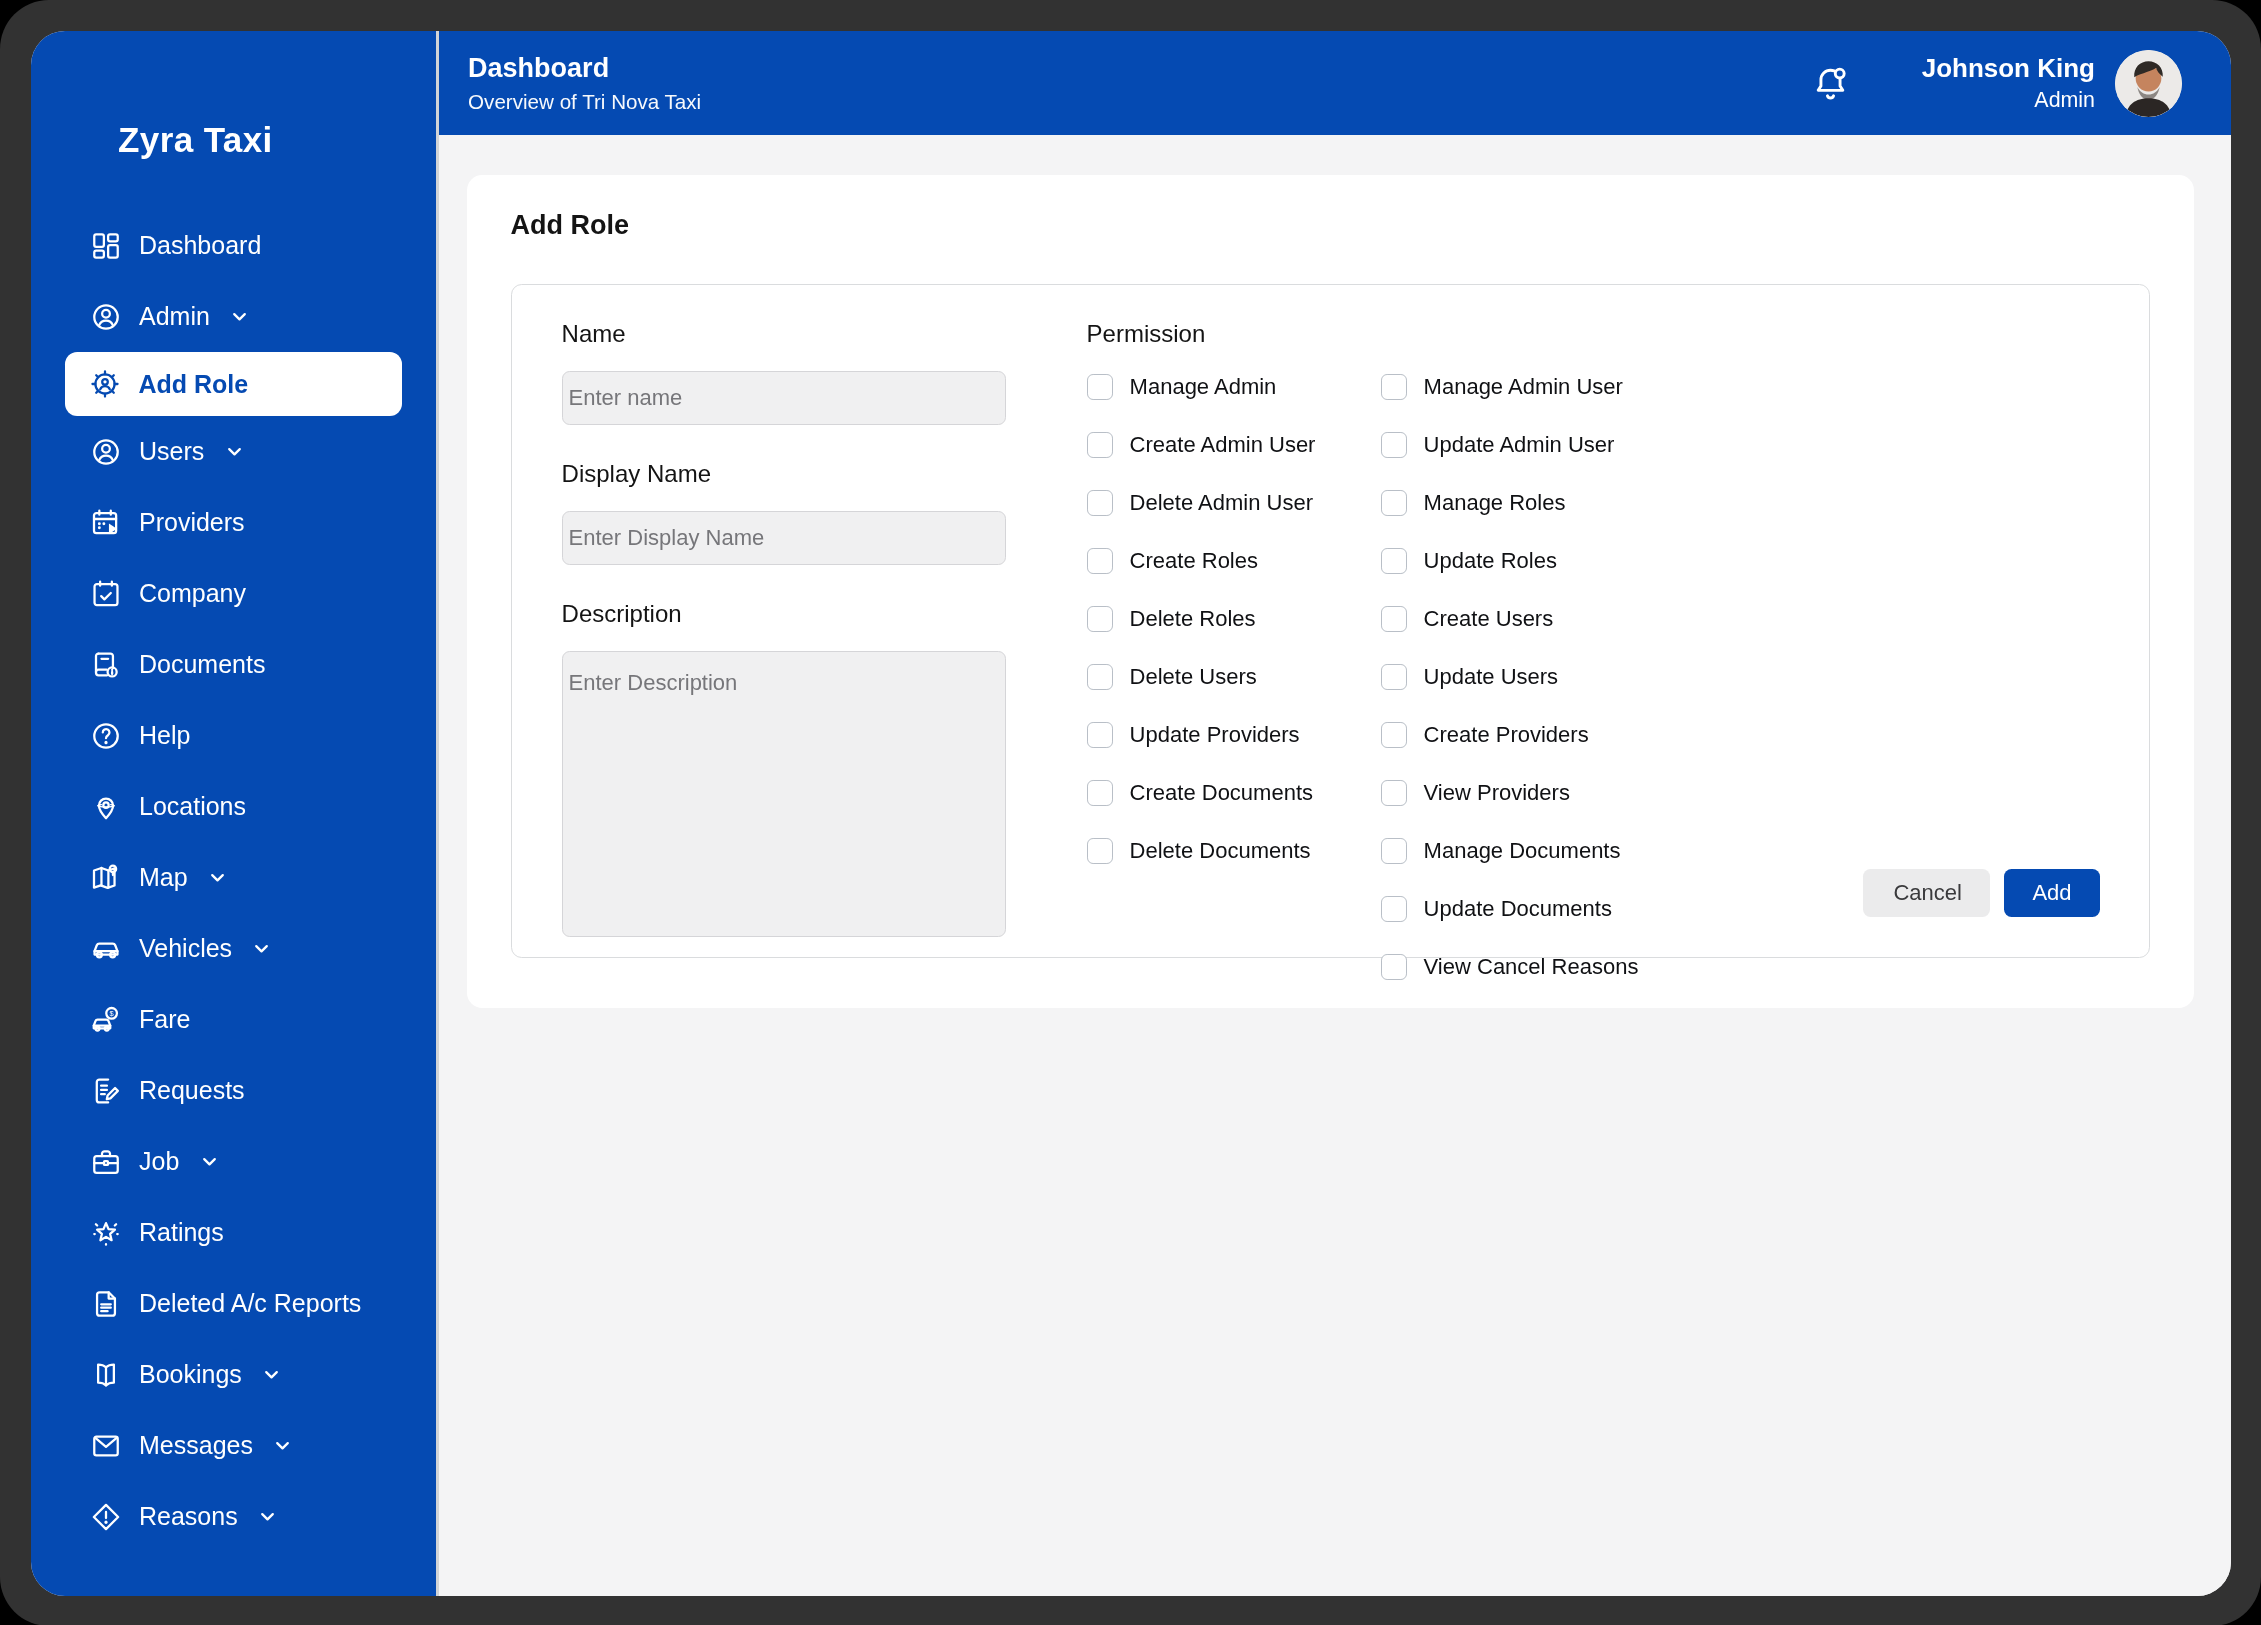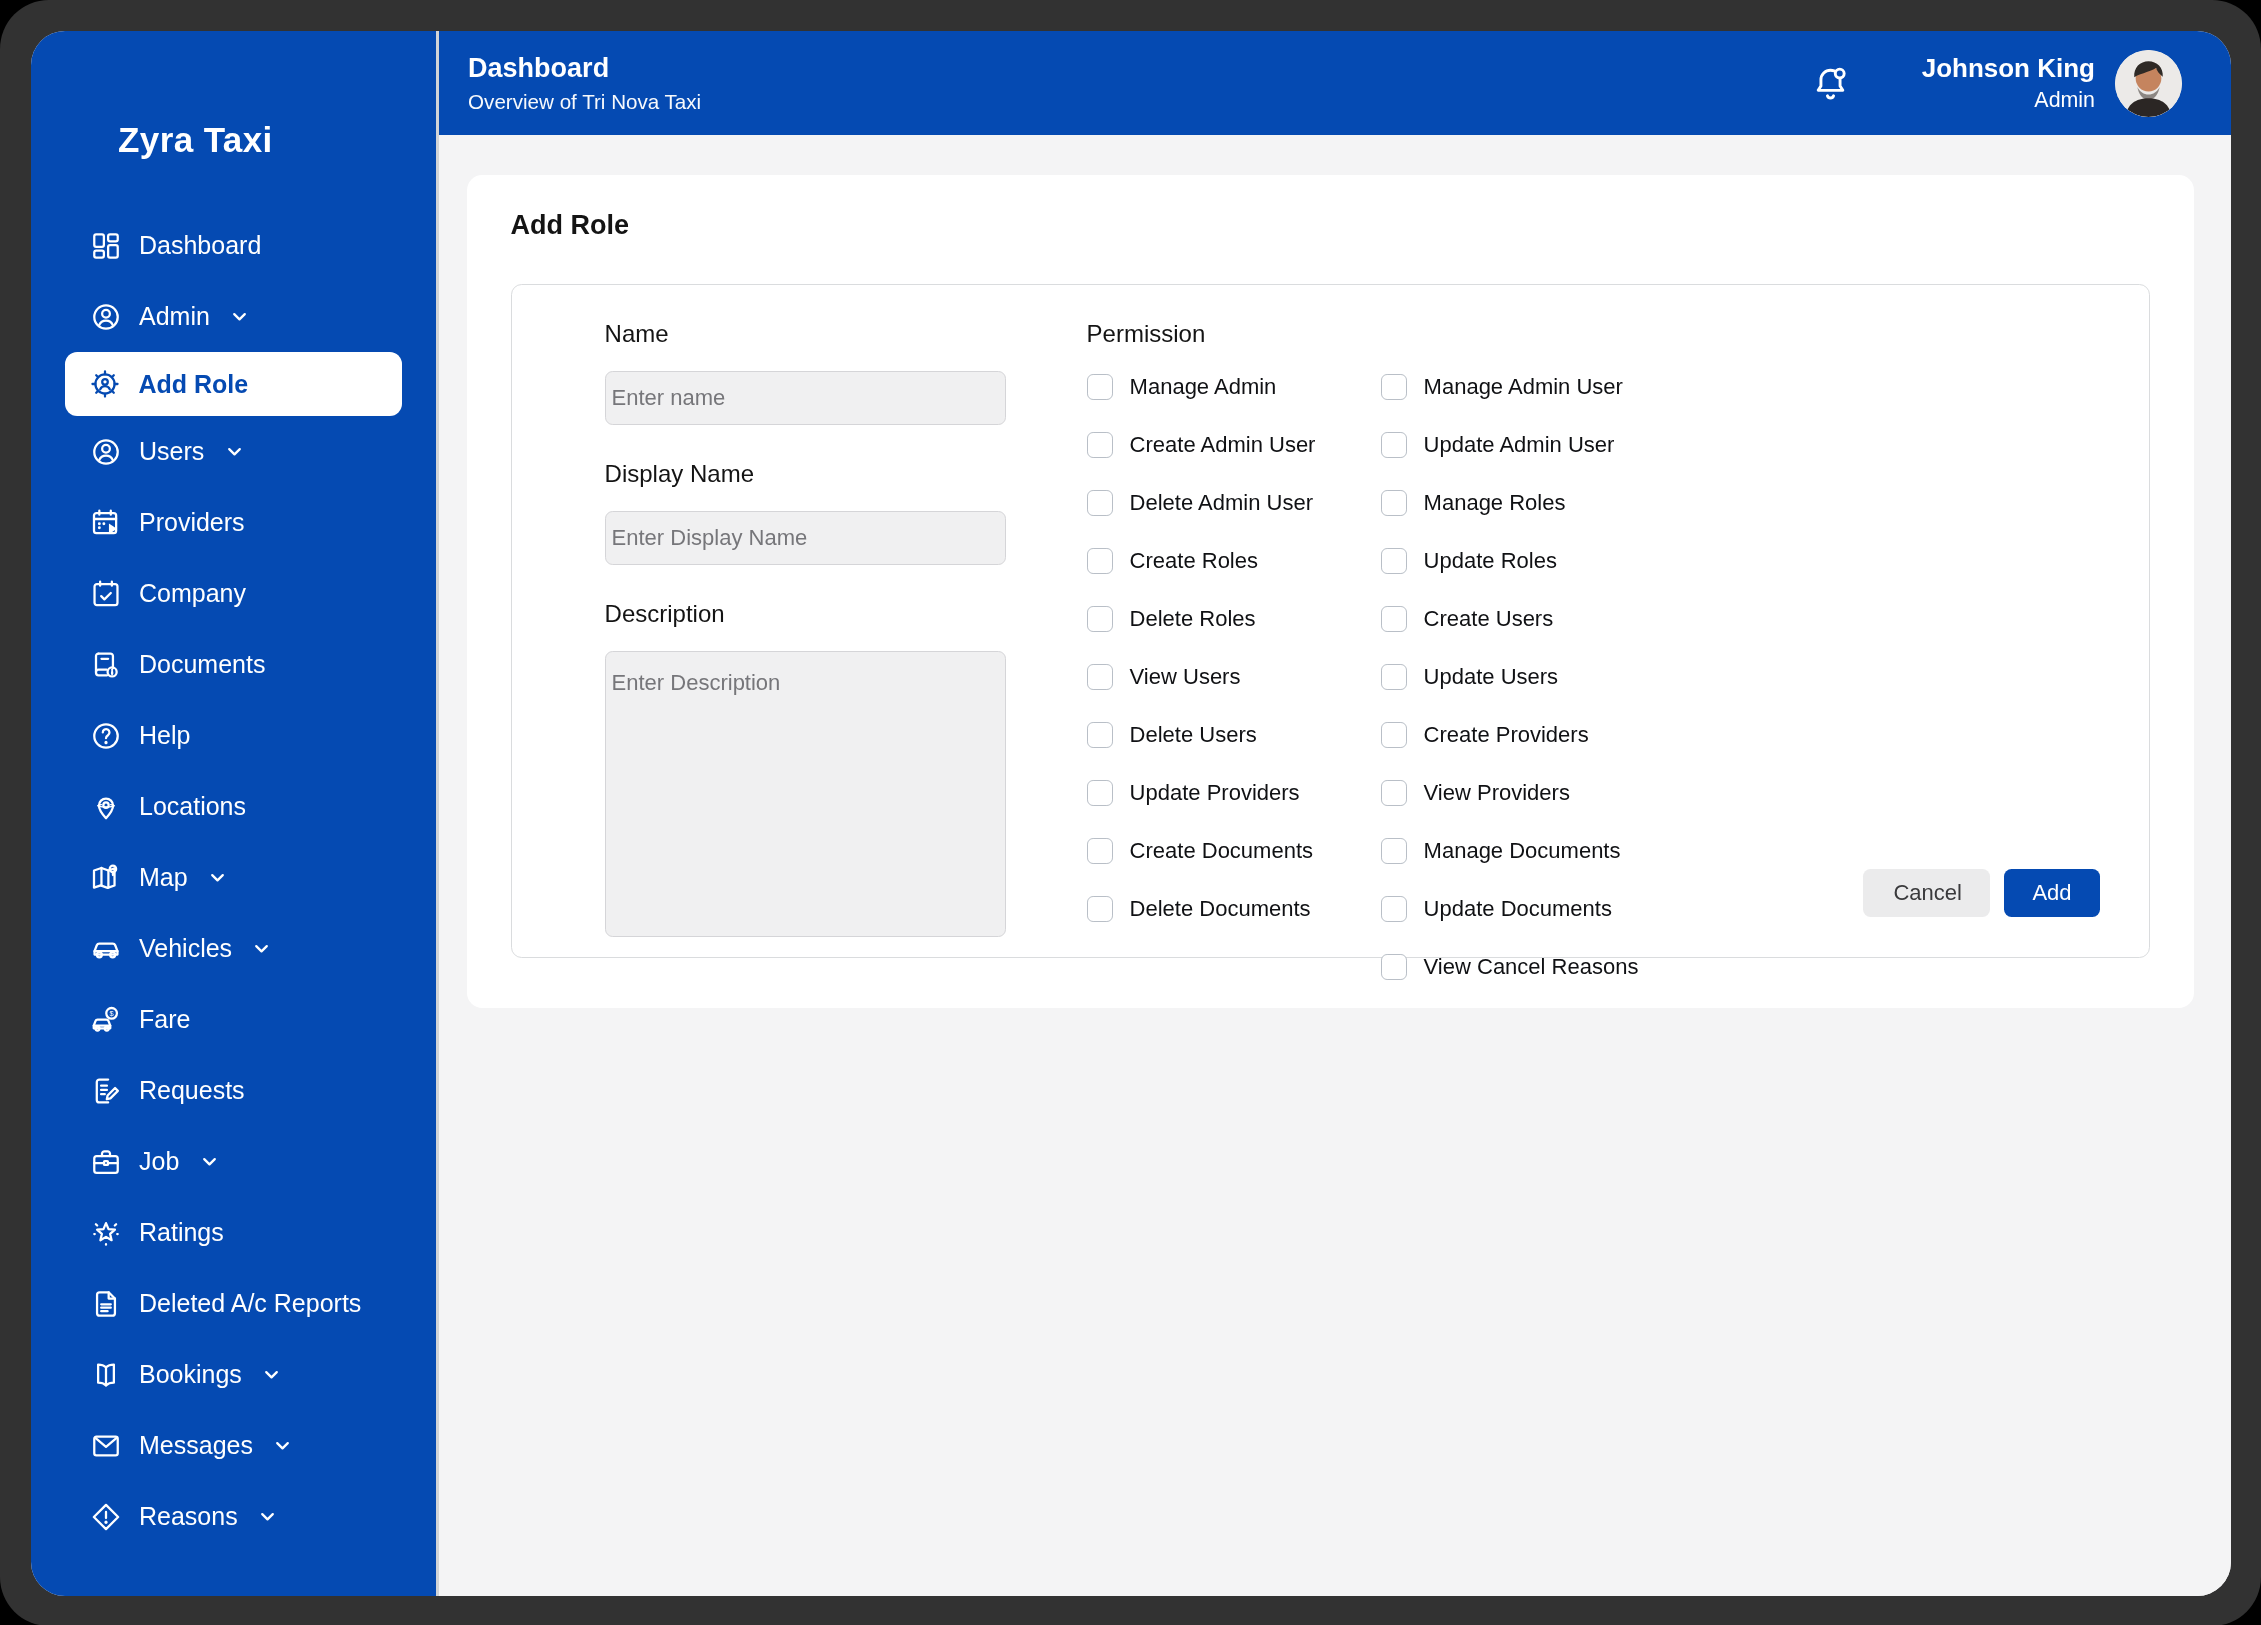--- a/index.html
+++ b/index.html
@@ -38,21 +38,21 @@
   .avatar{width:67px;height:67px;border-radius:50%;overflow:hidden;background:#ECEAE8;cursor:pointer;flex:none;}
   .avatar svg{width:100%;height:100%;display:block;}
 
   
   .content{flex:1;background:#F4F4F5;padding:40px 37px 0 27.5px;}
   .card{background:#fff;border-radius:15.3px;height:833px;box-sizing:border-box;padding:35px 44px 0 44px;}
   .card-title{font-size:27px;font-weight:700;color:#141414;margin:0;}
   .panel{position:relative;margin-top:43px;height:674px;box-sizing:border-box;border:1.5px solid #DADCDE;border-radius:10.7px;padding:34px 0 0 50px;display:flex;}
 
   .fields{width:444px;min-width:444px;}
-  .field-group{margin-bottom:0;margin-left:43px;}
+  .field-group{margin-bottom:0;}
   .field-label{font-size:24px;color:#141414;line-height:29px;}
   .text-input{display:block;width:100%;box-sizing:border-box;height:54px;margin-top:23px;margin-bottom:34px;background:#F0F0F1;border:1.5px solid #D5D5D8;border-radius:7.6px;font-size:22px;color:#333;padding:0 6px;font-family:"Liberation Sans",sans-serif;outline:none;}
   textarea.text-input{height:286px;padding-top:18.3px;resize:none;margin-bottom:0;}
   .text-input::placeholder{color:#76767A;opacity:1;}
 
   .perm{margin-left:81px;flex:1;}
   .perm-heading{font-size:24px;color:#141414;line-height:29px;margin:0 0 13.8px 0;font-weight:400;}
   .perm-grid{display:flex;}
   .perm-col{display:flex;flex-direction:column;gap:8px;}
   .perm-col.col1{width:294px;min-width:294px;}
@@ -396,24 +396,20 @@
                     <label class="perm-row">
                       <input type="checkbox" class="perm-check" style="">
                       <span class="perm-label">Create Roles</span>
                     </label>
                     <label class="perm-row">
                       <input type="checkbox" class="perm-check" style="">
                       <span class="perm-label">Delete Roles</span>
                     </label>
                     <label class="perm-row">
                       <input type="checkbox" class="perm-check" style="">
-                      <span class="perm-label">View Users</span>
-                    </label>
-                    <label class="perm-row">
-                      <input type="checkbox" class="perm-check" style="">
                       <span class="perm-label">Delete Users</span>
                     </label>
                     <label class="perm-row">
                       <input type="checkbox" class="perm-check" style="">
                       <span class="perm-label">Update Providers</span>
                     </label>
                     <label class="perm-row">
                       <input type="checkbox" class="perm-check" style="">
                       <span class="perm-label">Create Documents</span>
                     </label>

